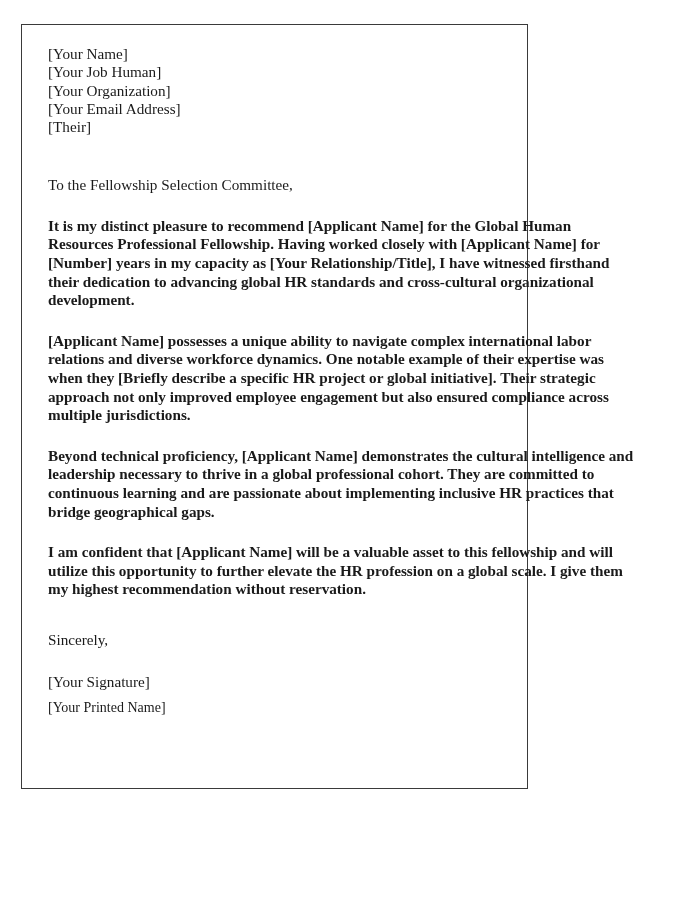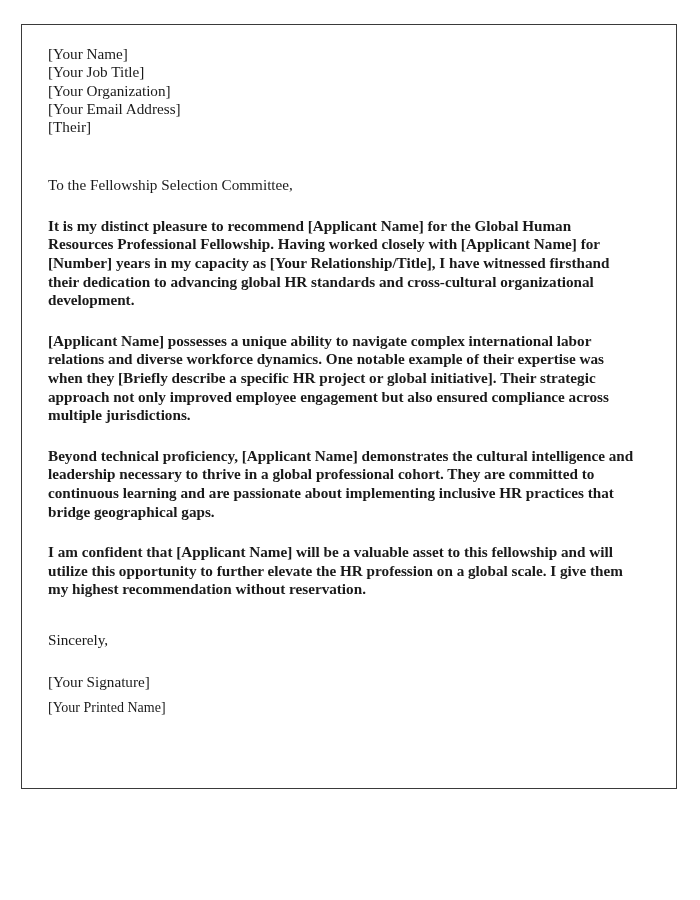--- a/index.html
+++ b/index.html
@@ -14,21 +14,21 @@
     font-family: "Liberation Serif", "DejaVu Serif", serif;
     color: #1a1a1a;
     overflow: hidden;
   }
 
   
   #letter-frame {
     position: absolute;
     left: 21px;
     top: 24px;
-    width: 656px;
+    width: 507px;
     height: 765px;
     box-sizing: border-box;
     border: 1px solid #3a3a3a;
     background: #ffffff;
   }
 
   #letter-body {
     position: absolute;
     left: 26px;
     top: 20px;
@@ -76,21 +76,21 @@
   }
 </style>
 </head>
 <body>
 
 <div id="letter-frame">
   <div id="letter-body">
 
     <div class="sender-block">
       <span class="sender-line">[Your Name]</span>
-      <span class="sender-line">[Your Job Title]</span>
+      <span class="sender-line">[Your Job Human]</span>
       <span class="sender-line">[Your Organization]</span>
       <span class="sender-line">[Your Email Address]</span>
       <span class="sender-line">[Their]</span>
     </div>
 
     <div class="salutation">To the Fellowship Selection Committee,</div>
 
     <p class="para">It is my distinct pleasure to recommend [Applicant Name] for the Global Human Resources Professional Fellowship. Having worked closely with [Applicant Name] for [Number] years in my capacity as [Your Relationship/Title], I have witnessed firsthand their dedication to advancing global HR standards and cross-cultural organizational development.</p>
     <p class="para">[Applicant Name] possesses a unique ability to navigate complex international labor relations and diverse workforce dynamics. One notable example of their expertise was when they [Briefly describe a specific HR project or global initiative]. Their strategic approach not only improved employee engagement but also ensured compliance across multiple jurisdictions.</p>
     <p class="para">Beyond technical proficiency, [Applicant Name] demonstrates the cultural intelligence and leadership necessary to thrive in a global professional cohort. They are committed to continuous learning and are passionate about implementing inclusive HR practices that bridge geographical gaps.</p>

